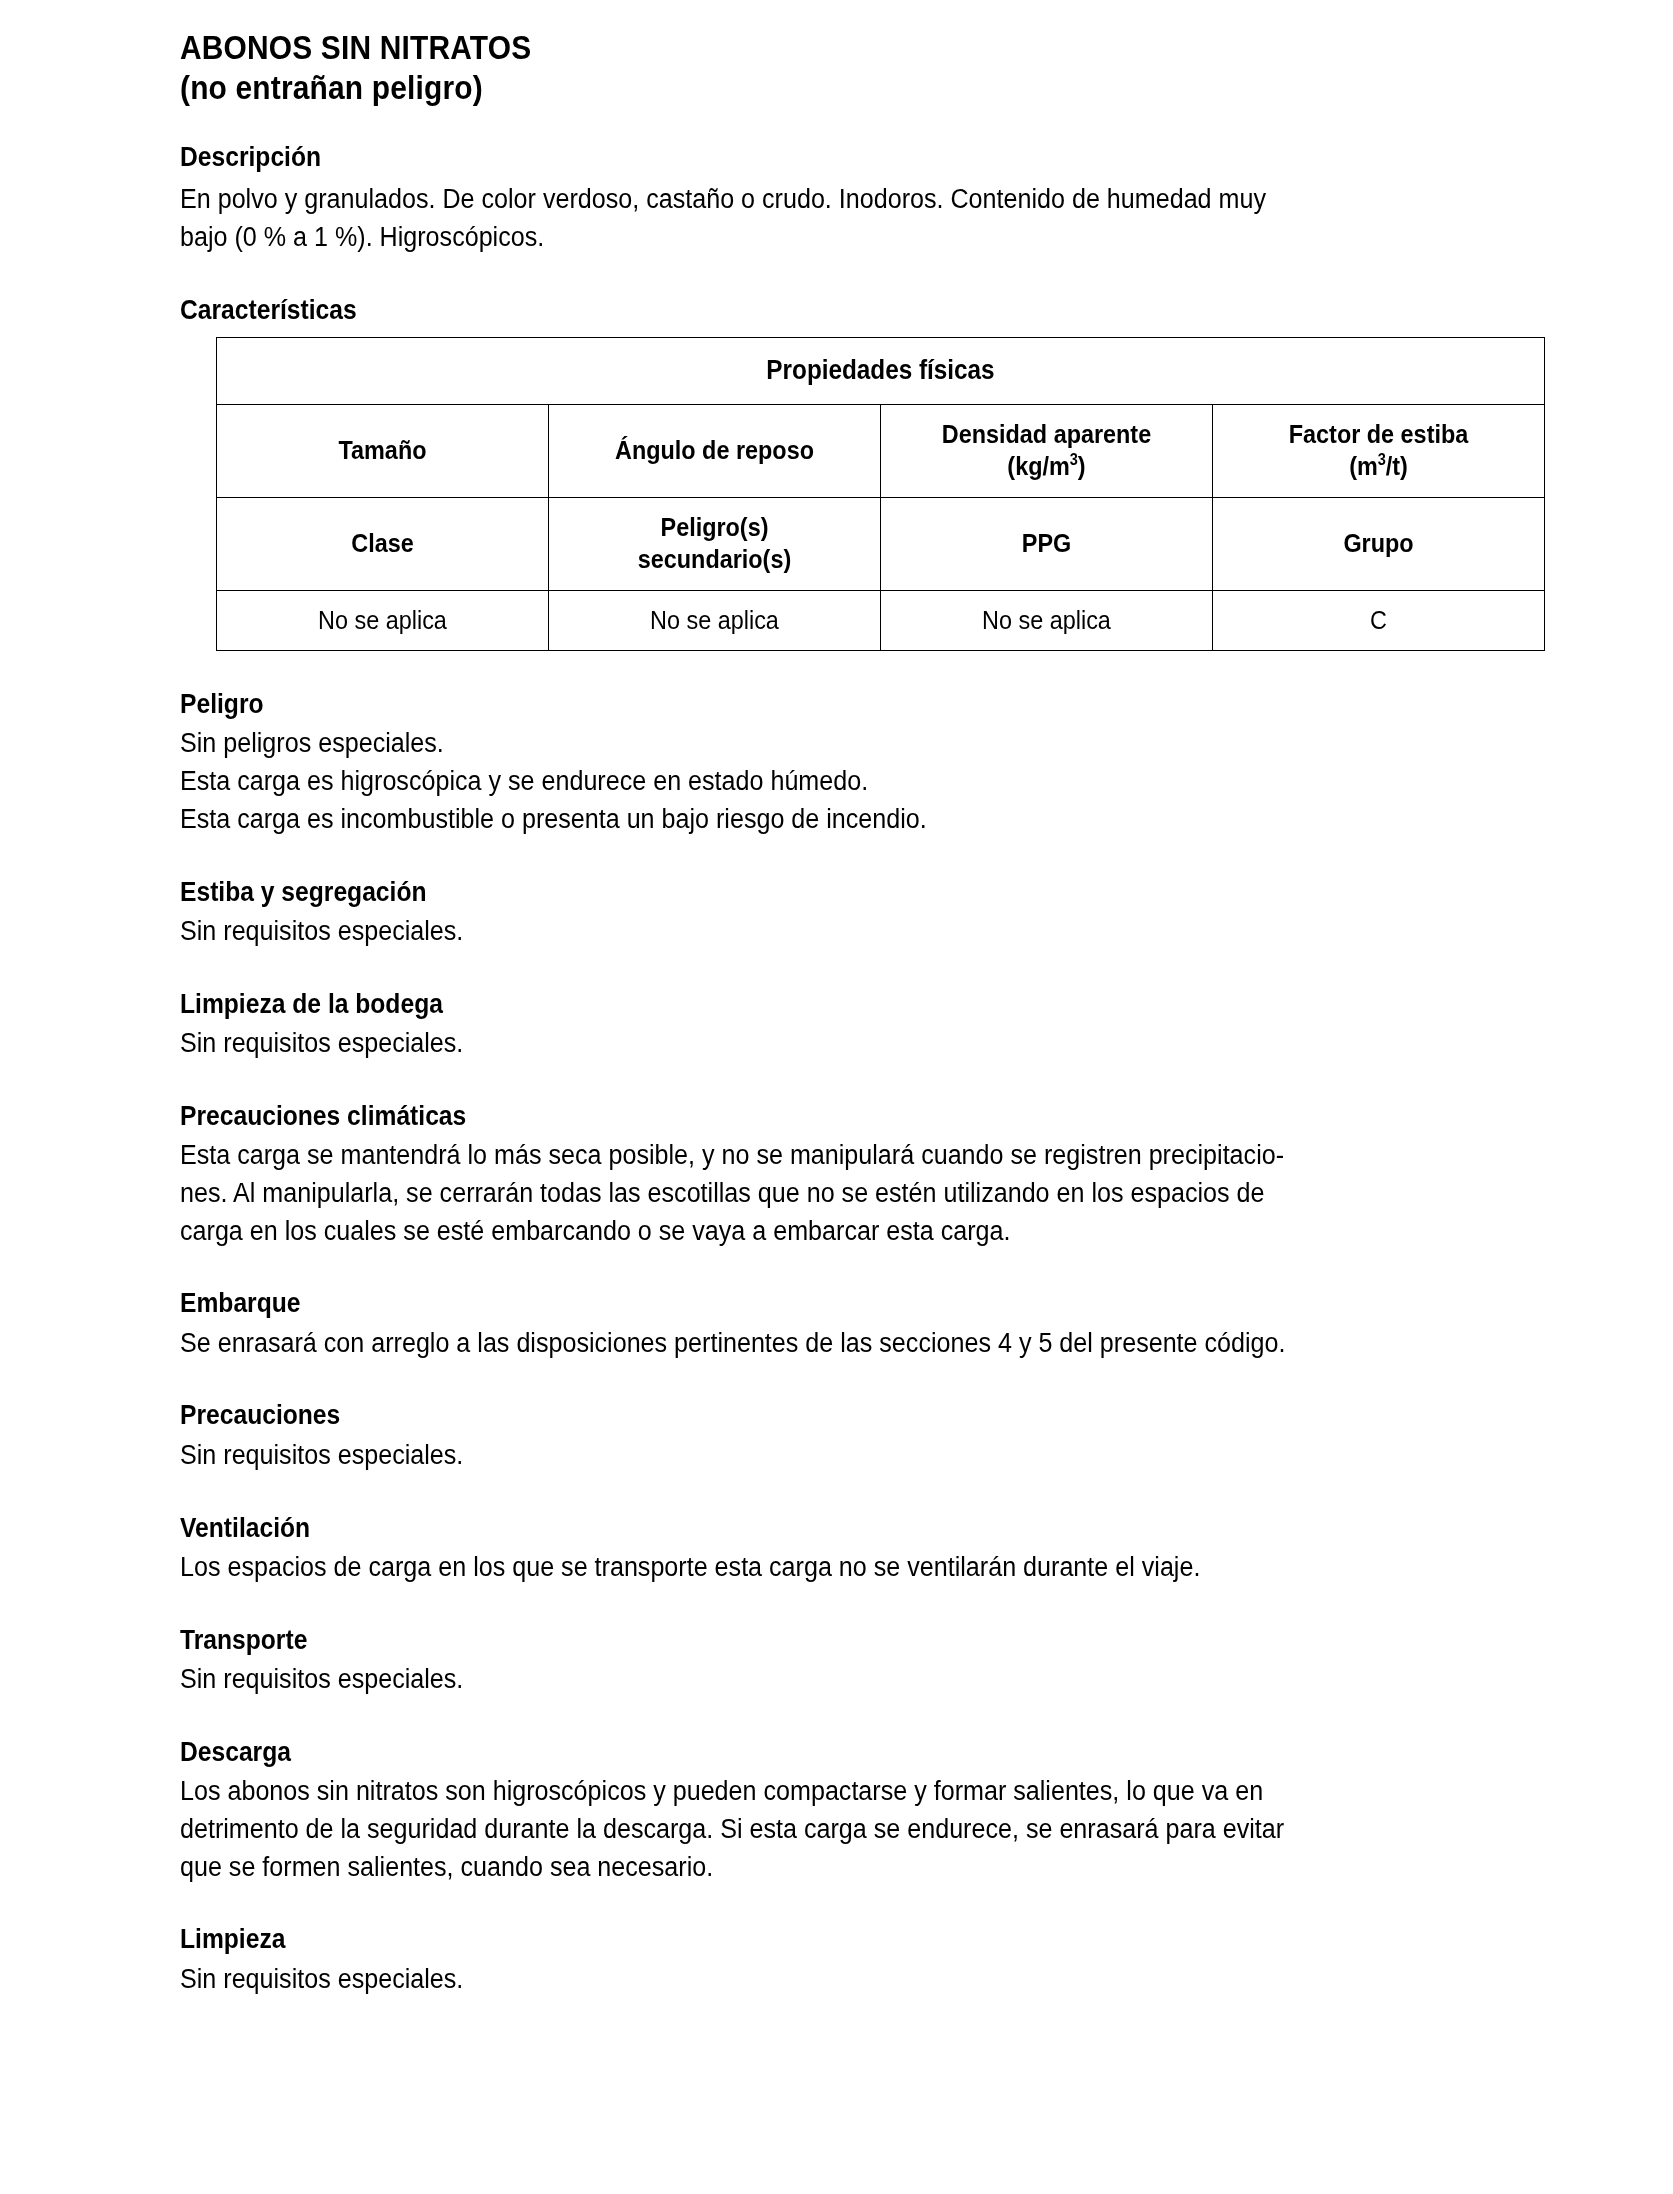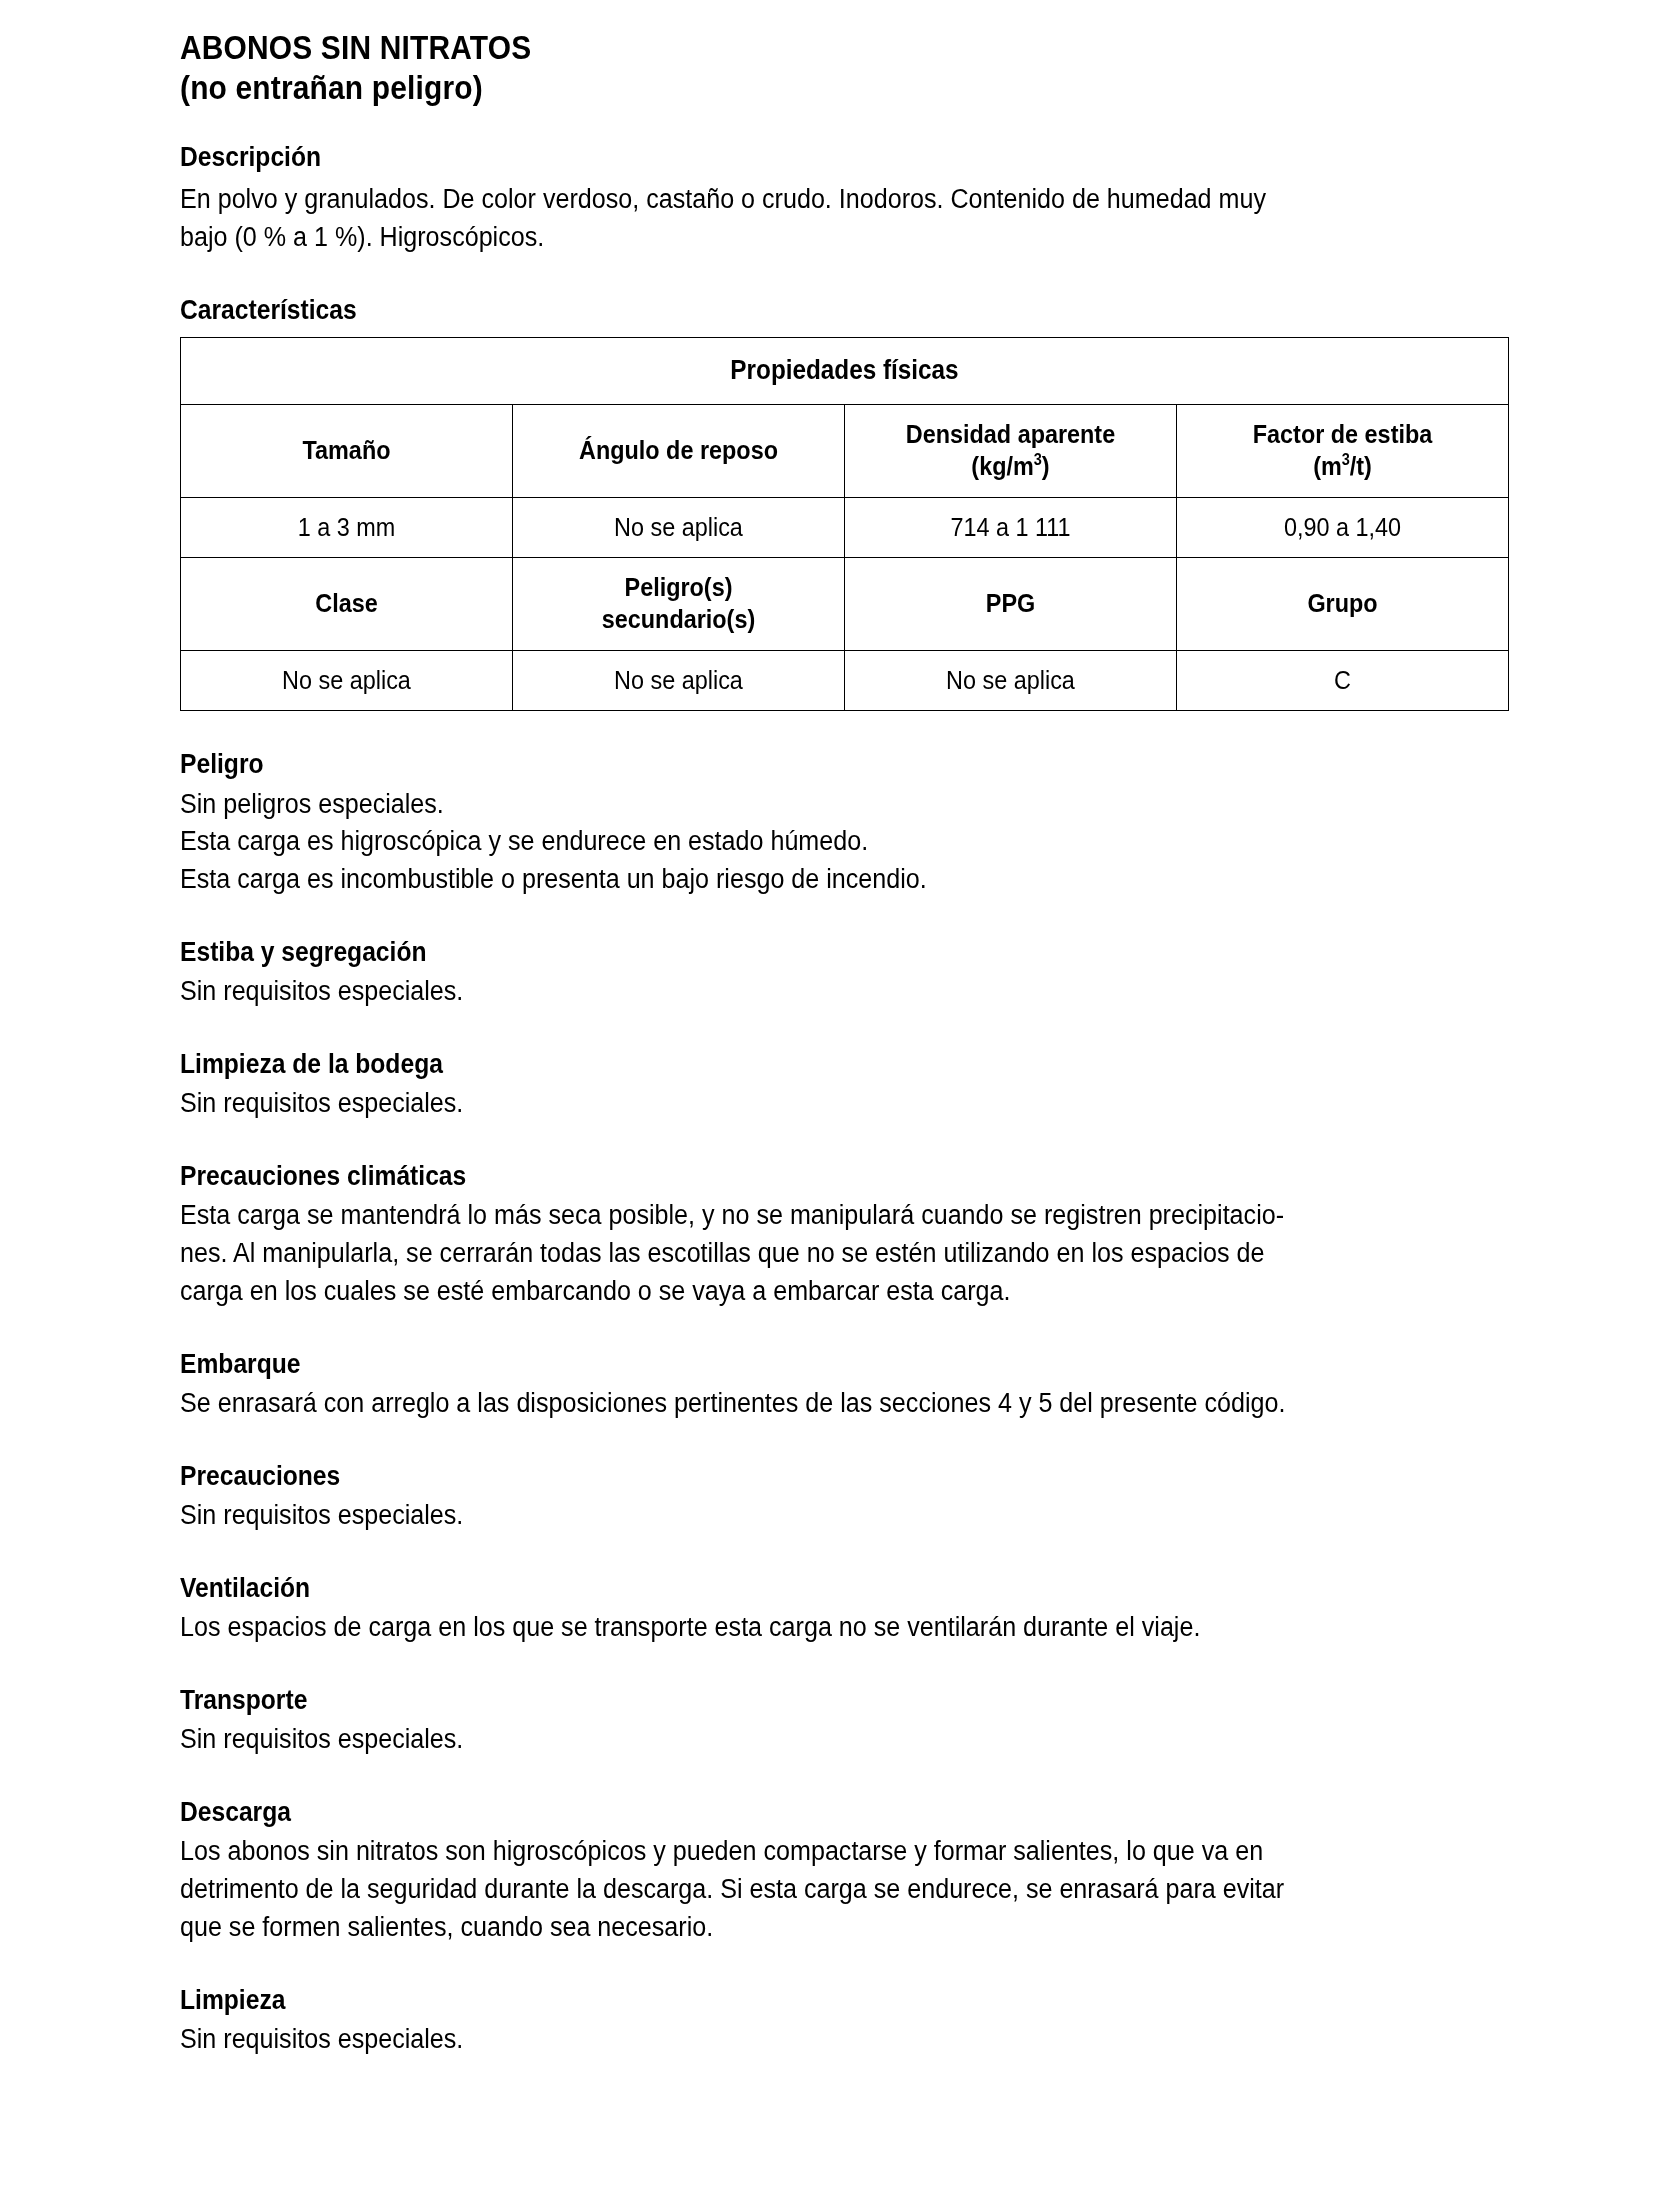--- a/index.html
+++ b/index.html
@@ -61,20 +61,21 @@
     transform-origin: left top;
     width: 107%;
   }
   .body-text.tight { margin-top: 4.7px; }
   .body-line { display: block; }
 
   
   .char-table-wrap {
     margin-top: 11px;
     width: 1329px;
+    margin-left: 36px;
   }
   table.char-table {
     border-collapse: collapse;
     width: 1329px;
     table-layout: fixed;
   }
   table.char-table td {
     border: 1.6px solid #000000;
     text-align: center;
     vertical-align: middle;
@@ -158,34 +159,20 @@
                 <span>(kg/m</span><sup>3</sup><span>)</span>
               </span>
             </td>
             <td>
               <span class="cellpad th-col">
                 <span>Factor de estiba</span><br>
                 <span>(m</span><sup>3</sup><span>/t)</span>
               </span>
             </td>
           </tr>
-          <tr class="row-data">
-            <td>
-              <span class="cellpad td-val">1 a 3 mm</span>
-            </td>
-            <td>
-              <span class="cellpad td-val">No se aplica</span>
-            </td>
-            <td>
-              <span class="cellpad td-val">714 a 1 111</span>
-            </td>
-            <td>
-              <span class="cellpad td-val">0,90 a 1,40</span>
-            </td>
-          </tr>
           <tr class="row-col-h">
             <td>
               <span class="cellpad th-col">Clase</span>
             </td>
             <td>
               <span class="cellpad th-col">
                 <span>Peligro(s)</span><br>
                 <span>secundario(s)</span>
               </span>
             </td>

